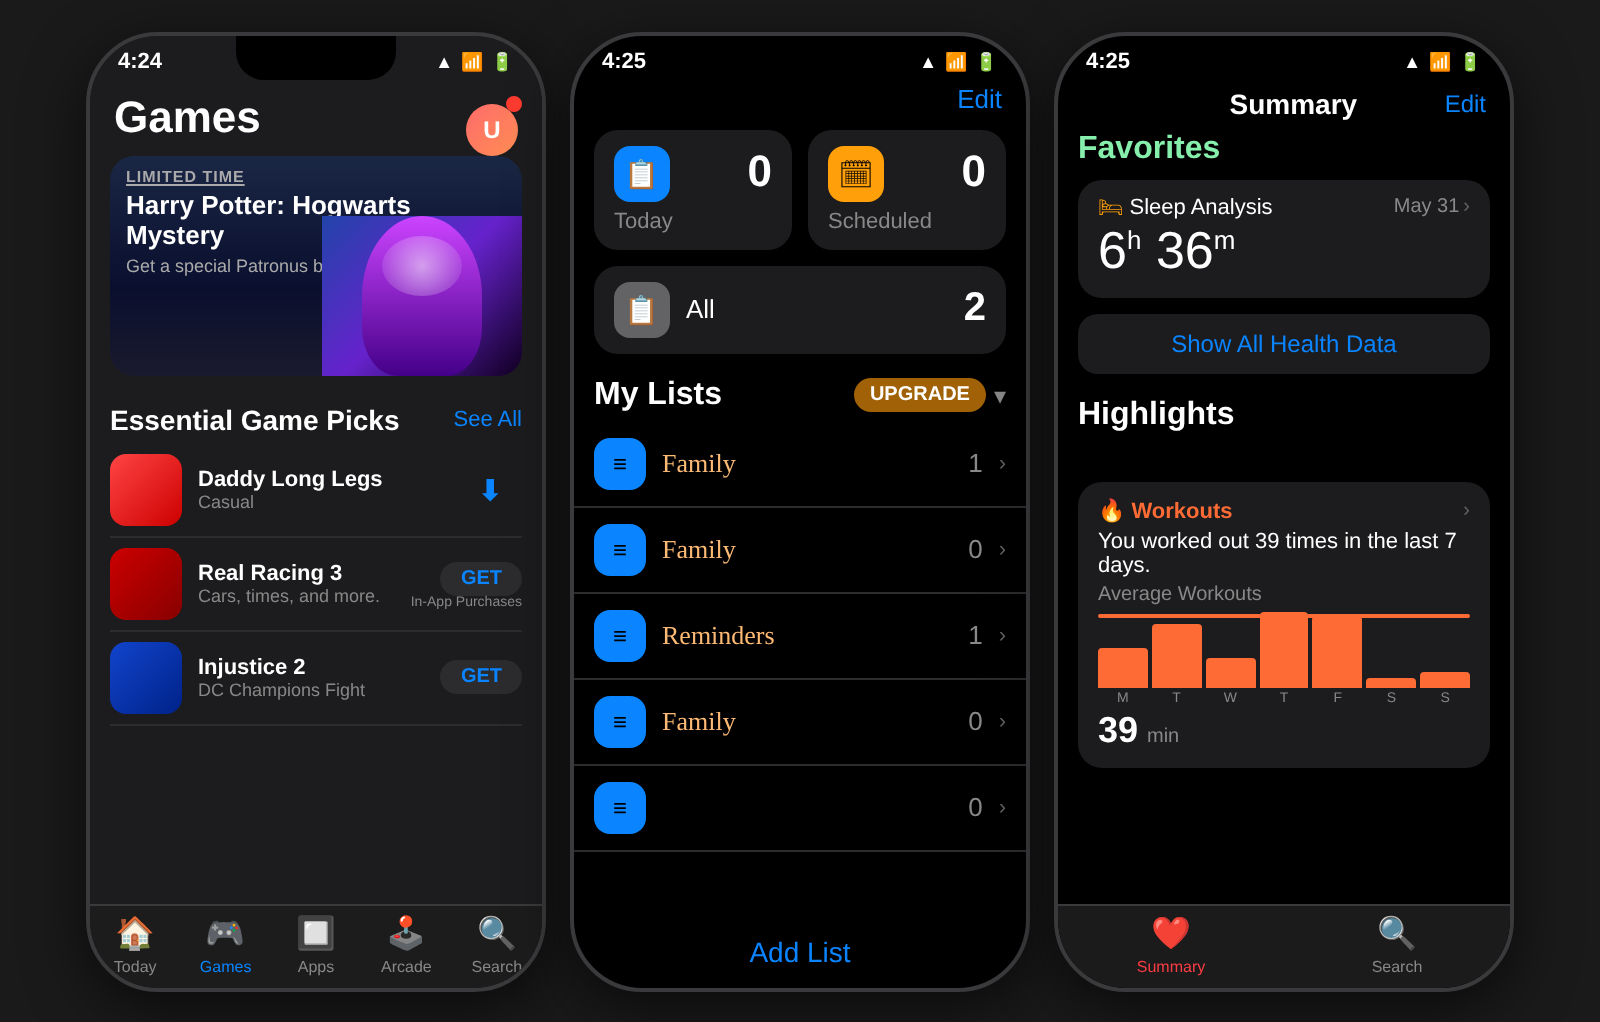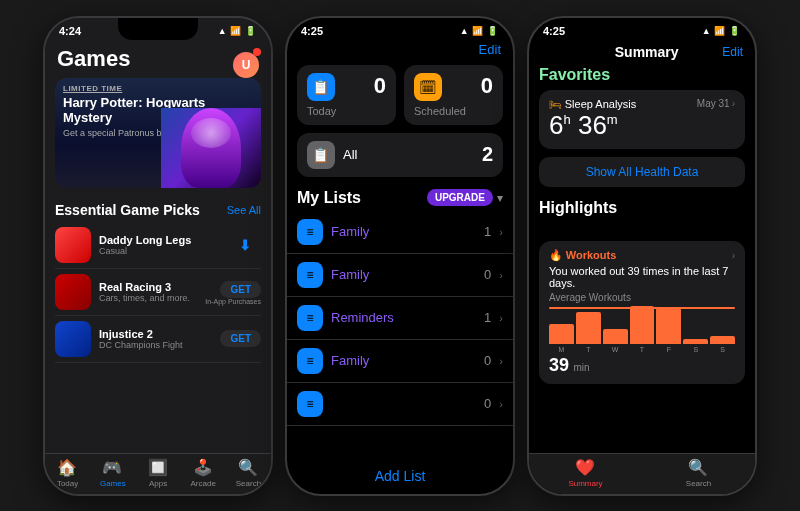--- a/index.html
+++ b/index.html
@@ -213,34 +213,34 @@
     .all-icon { width: 28px; height: 28px; border-radius: 8px; background: #636366; display: flex; align-items: center; justify-content: center; font-size: 14px; }
     .all-label { font-size: 13px; color: #fff; font-weight: 500; }
     .all-num { font-size: 20px; font-weight: 700; color: #fff; }
 
     .my-lists-header {
       display: flex; justify-content: space-between; align-items: center;
       padding: 4px 10px 4px;
     }
     .my-lists-title { font-size: 16px; font-weight: 700; color: #fff; }
     .upgrade-btn {
-      background: #6d28d9; border-radius: 10px;
+      background: #a16207; border-radius: 10px;
       padding: 3px 8px; font-size: 10px; font-weight: 600; color: #fff;
       border: none;
     }
     .chevron-btn { font-size: 12px; color: #888; background: none; border: none; }
 
     .reminder-list-item {
       display: flex; align-items: center;
       padding: 8px 10px;
       border-bottom: 0.5px solid #2c2c2e;
       gap: 8px;
     }
     .reminder-icon { width: 26px; height: 26px; border-radius: 8px; background: #0a84ff; display: flex; align-items: center; justify-content: center; font-size: 12px; flex-shrink: 0; }
-    .reminder-name { flex: 1; font-size: 13px; color: #8b5cf6; }
+    .reminder-name { flex: 1; font-size: 13px; color: #fdba74; font-family: Liberation Serif, serif; }
     .reminder-count { font-size: 13px; color: #888; }
     .reminder-arrow { font-size: 11px; color: #636366; }
 
     .add-list-btn {
       display: flex; justify-content: center; padding: 10px;
       background: none; border: none;
     }
     .add-list-text { font-size: 14px; color: #0a84ff; }
 
     

